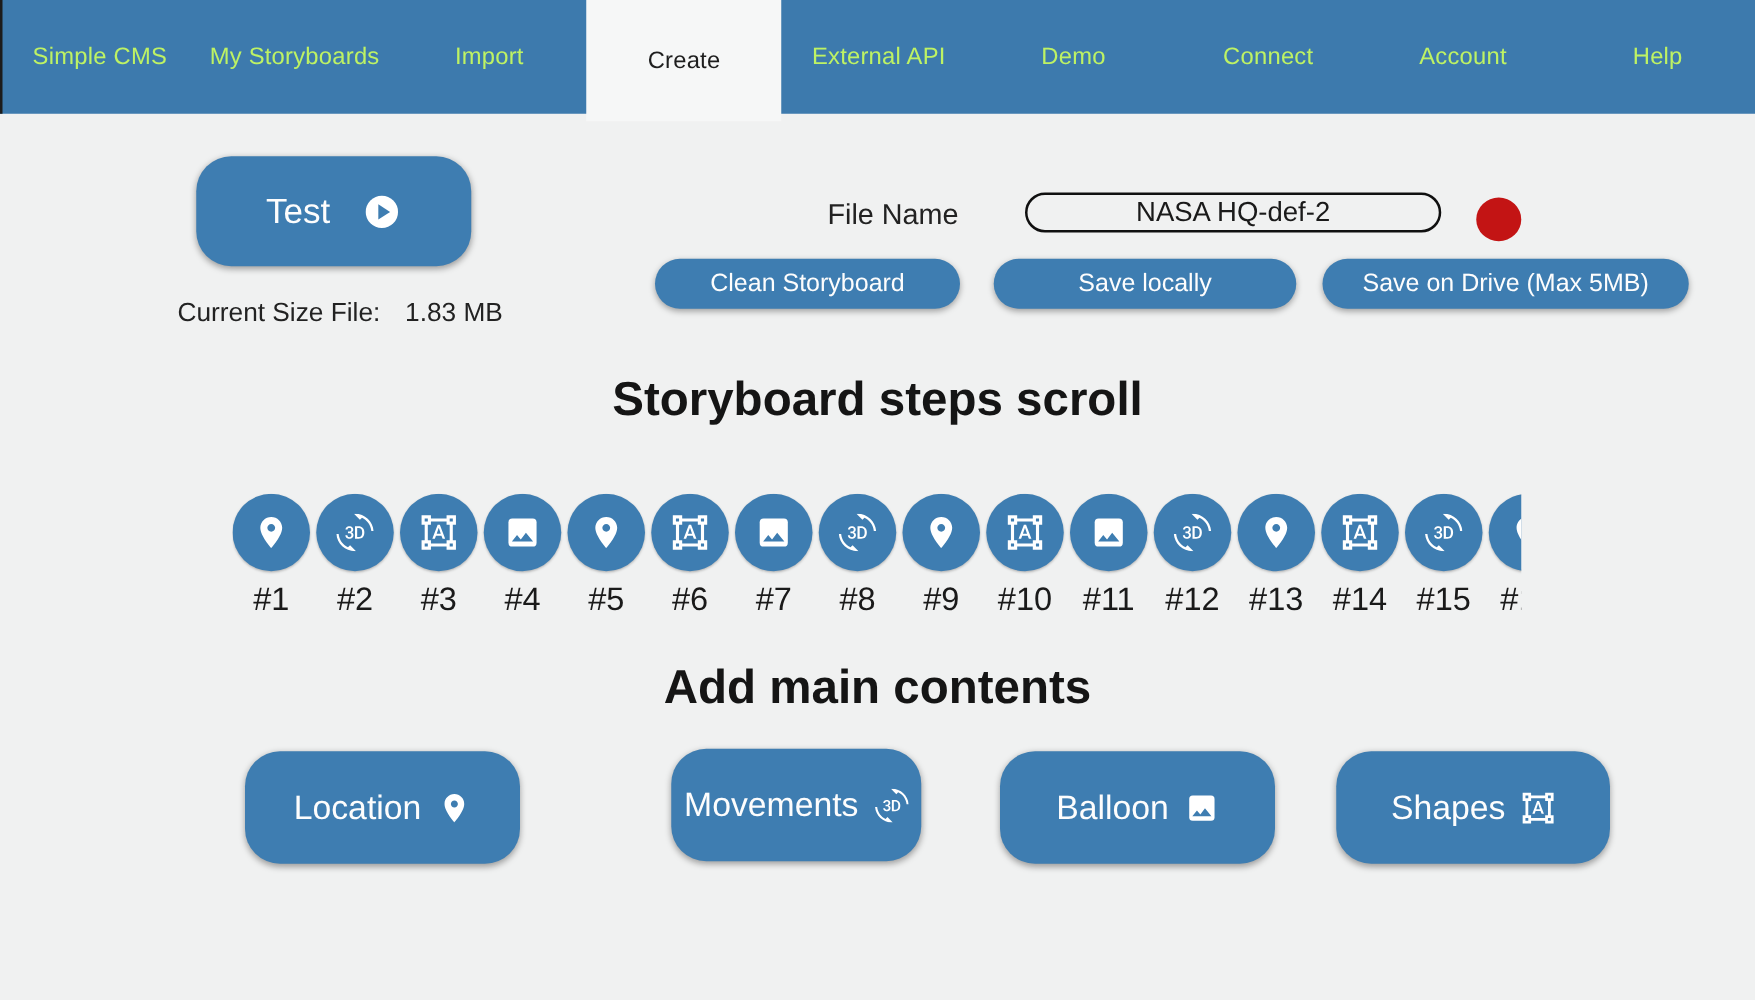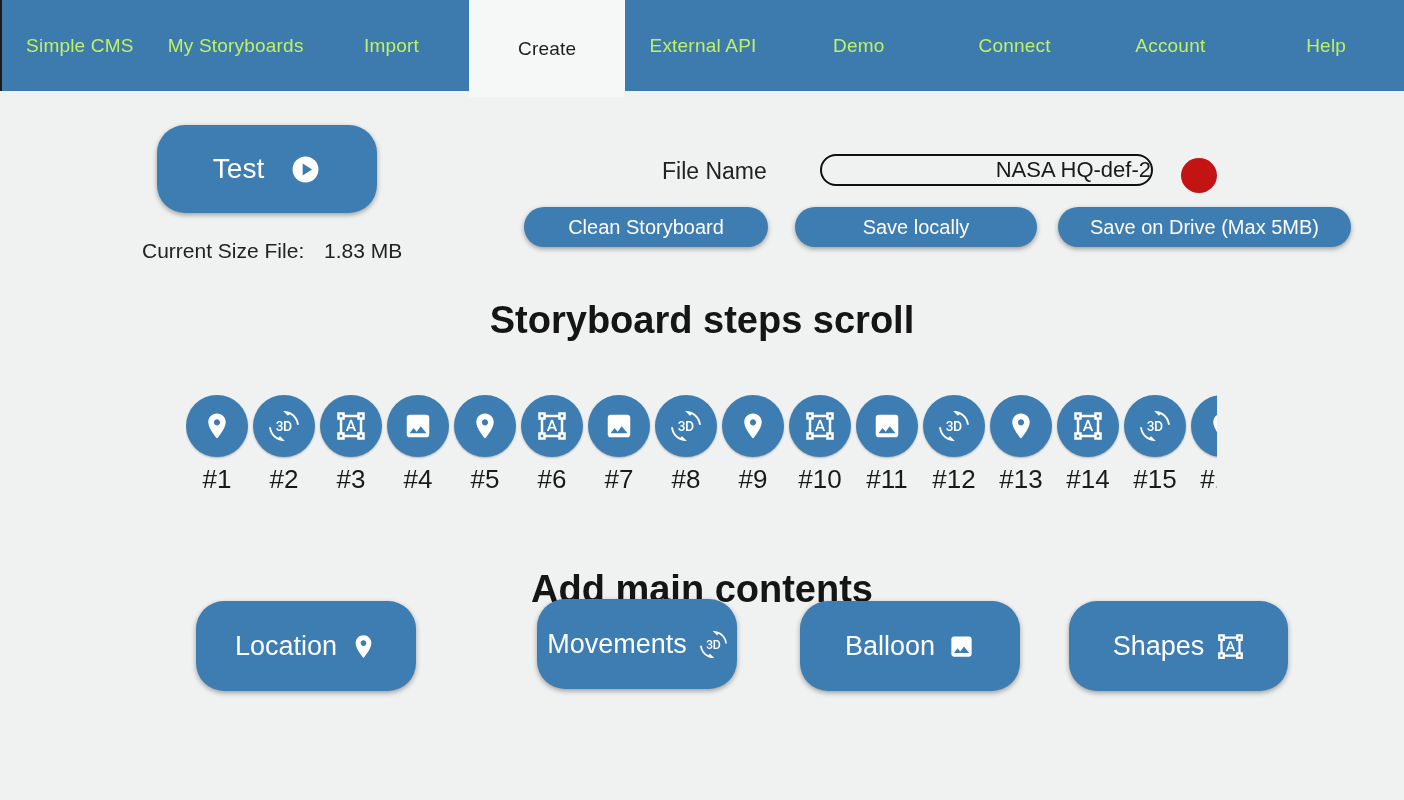--- a/index.html
+++ b/index.html
@@ -48,41 +48,41 @@
   }
   .test-btn .icon { width:31px; height:31px; }
 
   .size-line { left:142px; top:239px; font-size:21px; color:#222; }
   .size-line .val { margin-left:14px; }
 
   .file-label { left:662px; top:158px; font-size:23px; color:#222; }
   .file-input {
     left:820px; top:154px; width:333px; height:32px;
     border:2px solid #101010; border-radius:16px;
-    background:transparent; text-align:right;
+    background:transparent; text-align:center;
     font-size:22px; color:#1a1a1a;
     font-family:"Liberation Sans", sans-serif;
     outline:none;
   }
   .status-dot {
     left:1181px; top:158px; width:36px; height:35px;
     border-radius:50%; background:var(--red);
   }
 
   .pill { border-radius:20px; font-size:20px; height:40px; top:207px; }
   .pill.clean { left:524px;  width:244px; }
   .pill.local { left:795px;  width:242px;text-align:right; }
   .pill.drive { left:1058px; width:293px; }
 
   .section-title {
     left:0; width:1404px; text-align:center;
     font-size:38px; color:#151515;
   }
   .steps-title    { top:299px; }
-  .contents-title { top:568px; }
+  .contents-title { top:529px; }
 
   
   .steps-scroll {
     left:186px; top:395px; width:1031px; height:100px;
     overflow:hidden; display:flex; gap:5px;
   }
   .step { flex:0 0 62px; width:62px; text-align:center; cursor:pointer; }
   .step-circle {
     width:62px; height:62px; border-radius:50%;
     background:var(--blue);

